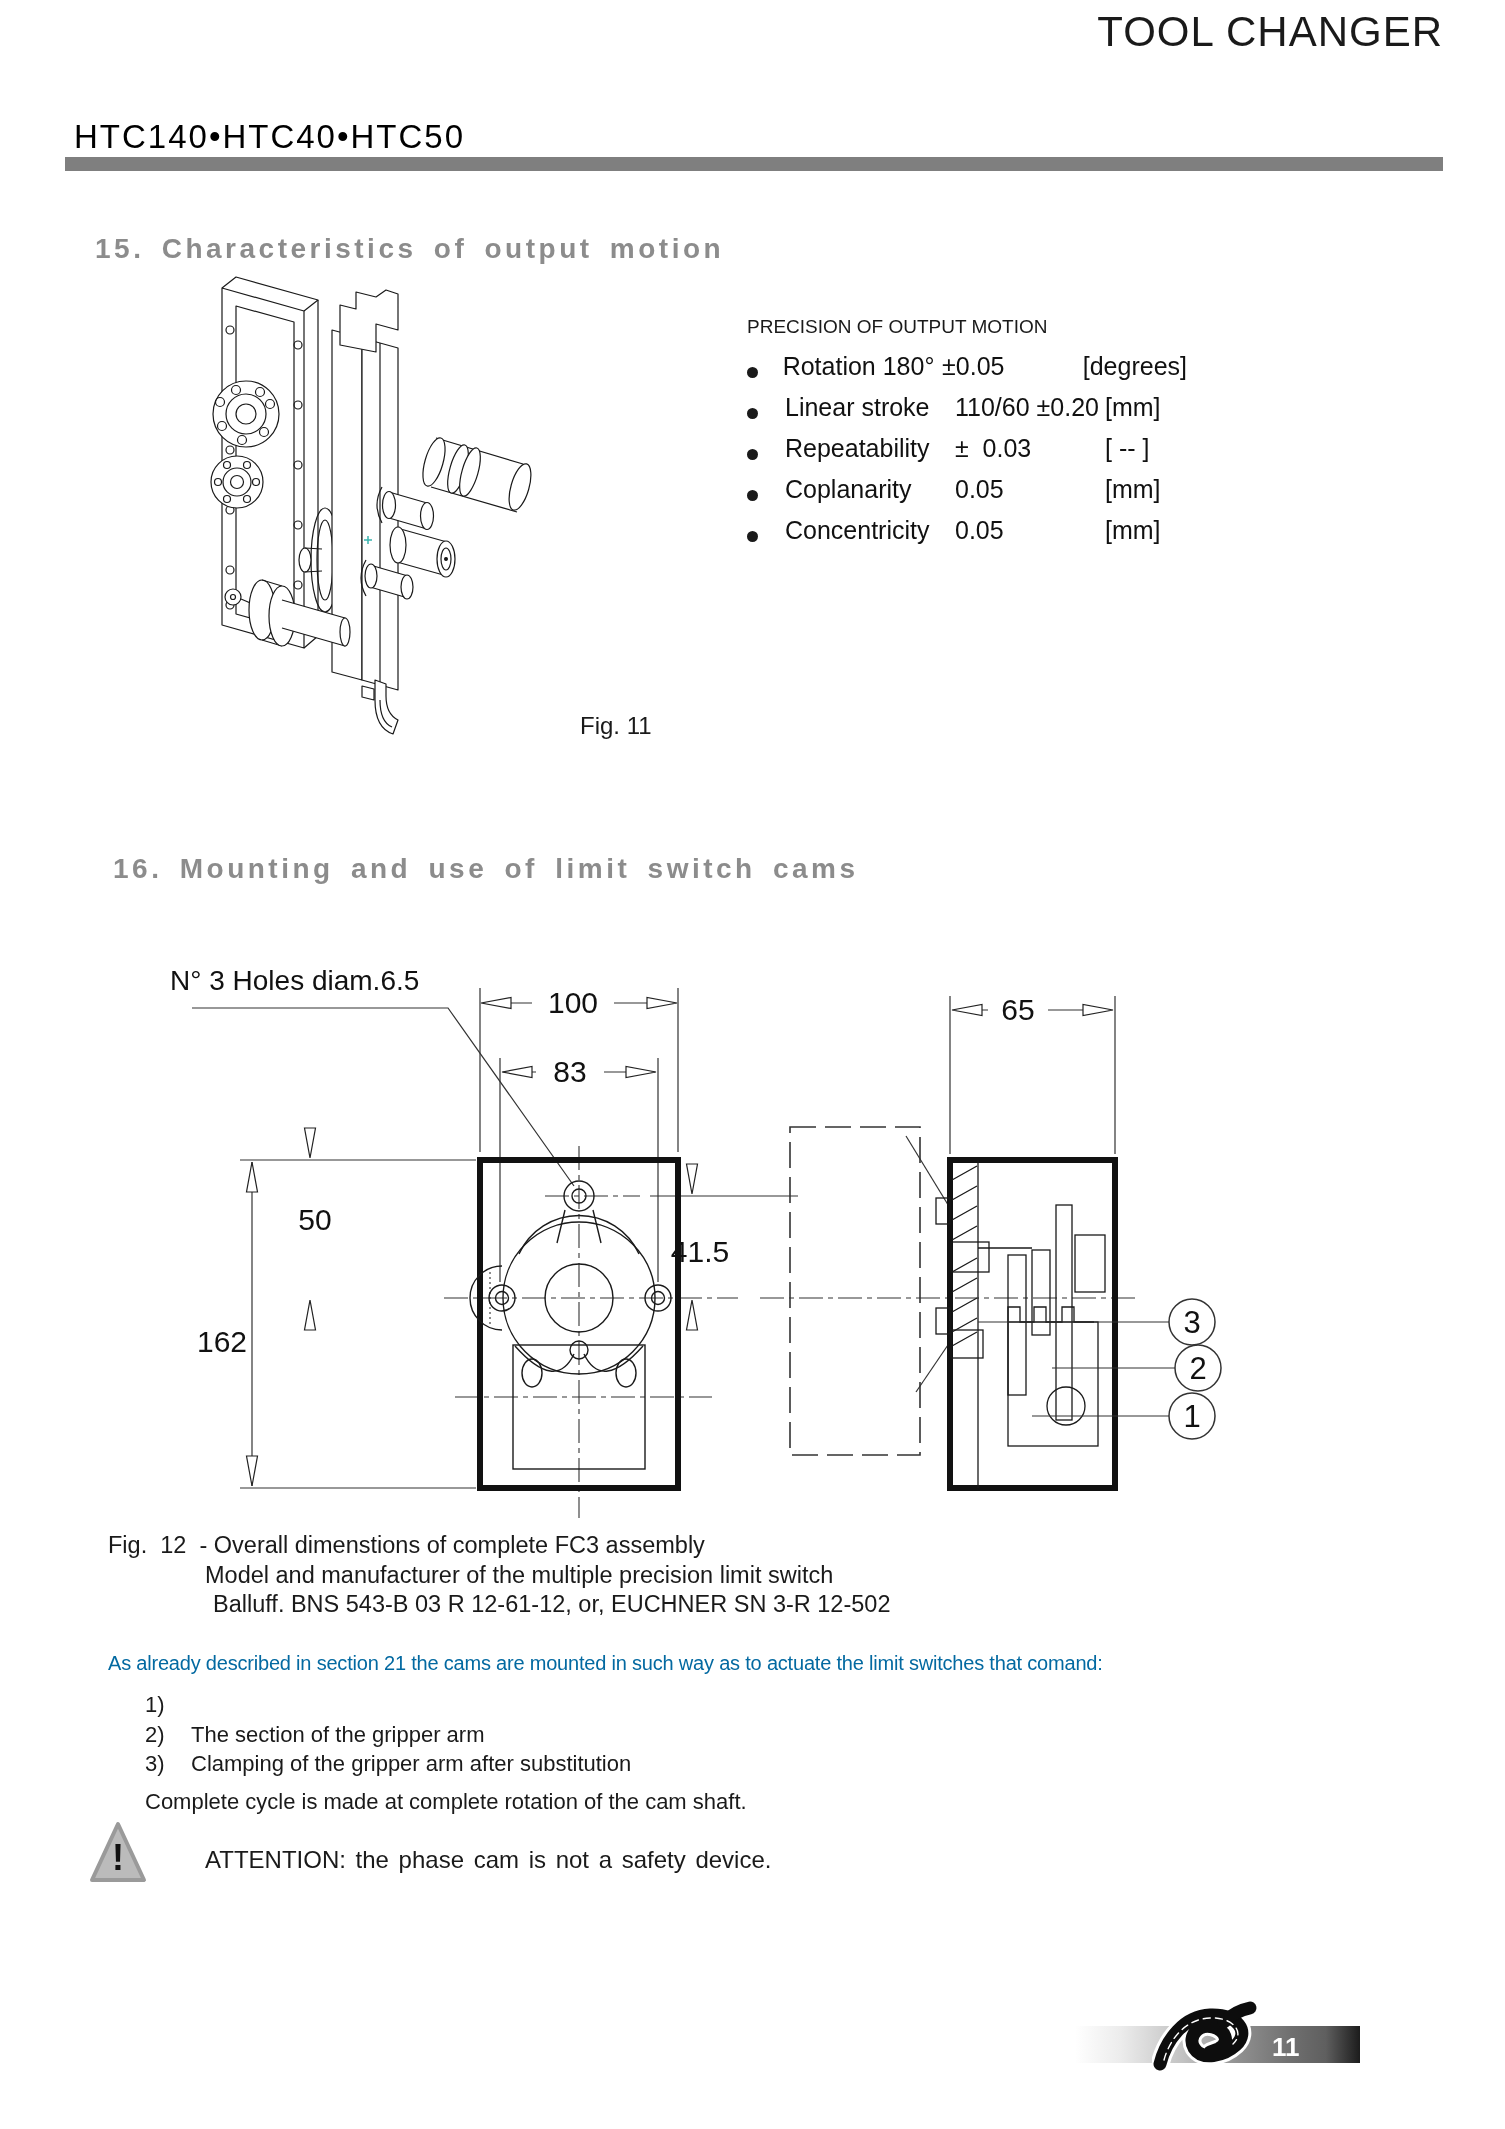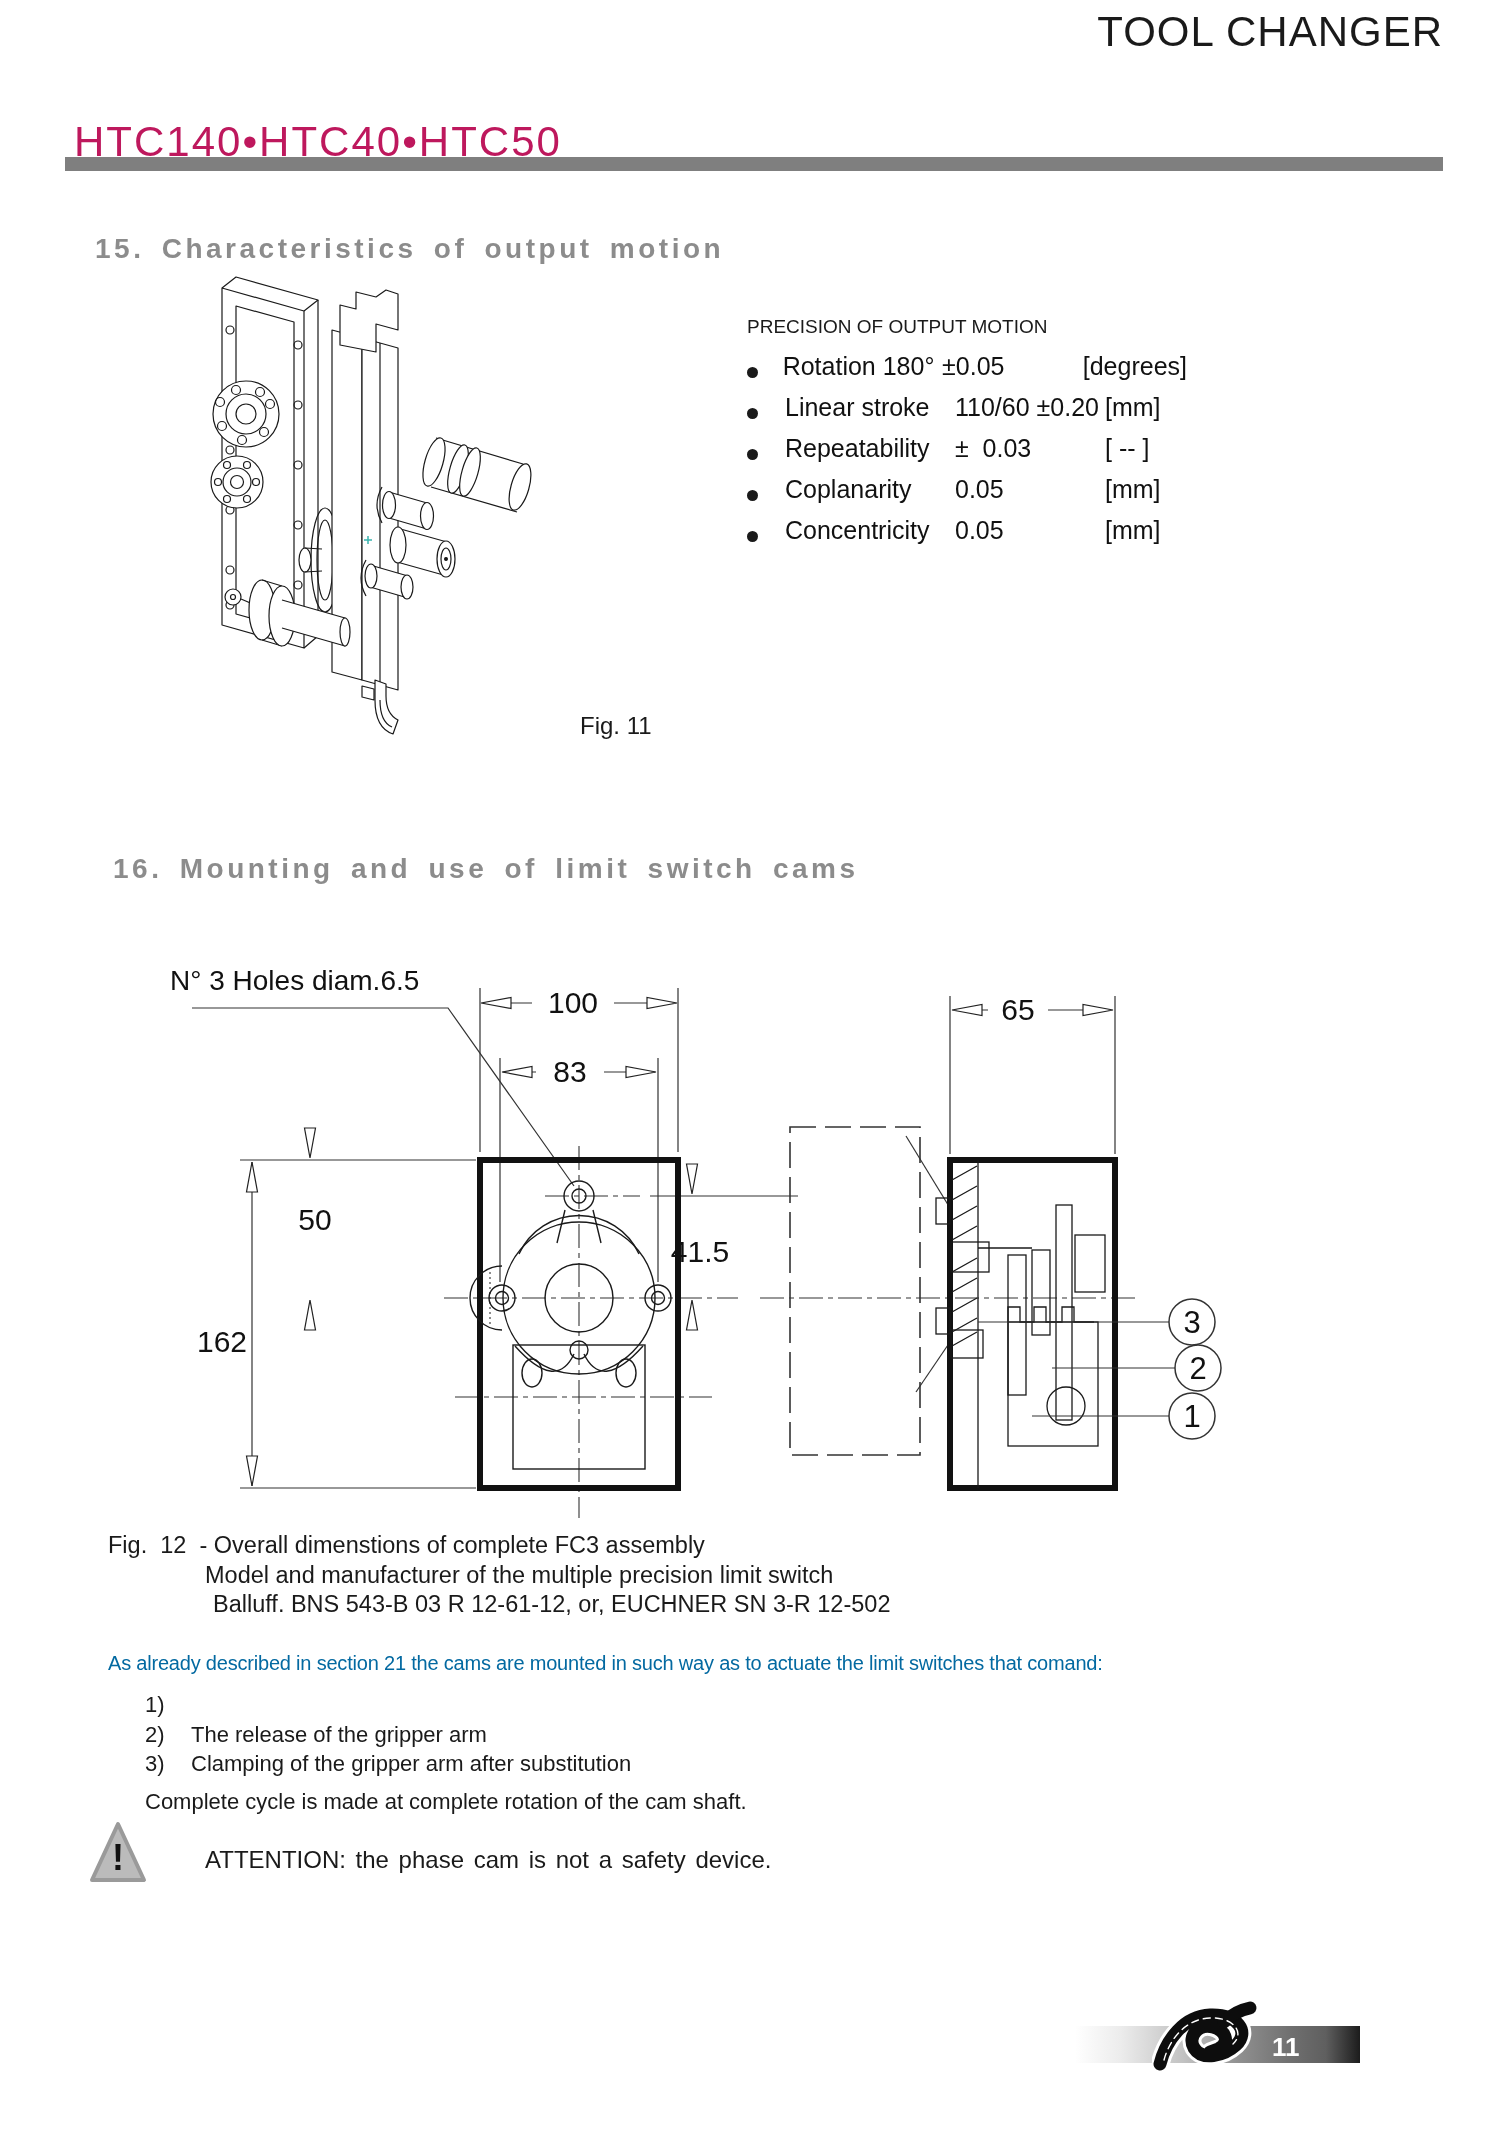--- a/index.html
+++ b/index.html
@@ -5,21 +5,21 @@
   html,body{margin:0;padding:0;}
   body{
     width:1505px;height:2129px;position:relative;background:#fff;
     font-family:"Liberation Sans", sans-serif;color:#111;overflow:hidden;
   }
   .abs{position:absolute;}
   .doc-title{
     font-size:42px;letter-spacing:1px;color:#1a1a1a;white-space:nowrap;
   }
   .model-line{
-    font-size:42px;letter-spacing:2px;color:#be185d;white-space:nowrap;
+    font-size:33px;letter-spacing:2px;color:#000000;white-space:nowrap;
   }
   .gray-rule{background:#7f7f7f;height:14px;}
   .sec-heading{
     font-size:28px;font-weight:bold;color:#8c8c8c;
     letter-spacing:3.5px;word-spacing:6px;white-space:nowrap;
   }
   .precision-head{font-size:19px;color:#1a1a1a;white-space:nowrap;margin-top:30px;}
   .prec-row{display:flex;height:41px;font-size:25px;white-space:pre;}
   .prec-bullet{width:38px;display:flex;align-items:center;}
   .prec-bullet i{width:11px;height:11px;border-radius:50%;background:#1a1a1a;display:block;}
@@ -322,21 +322,21 @@
 <div class="abs cap-line" style="top:1591px;left:213px;">Balluff. BNS 543-B 03 R 12-61-12, or, EUCHNER SN 3-R 12-502</div>
 
 <div class="abs intro-line" style="top:1652px;left:108px;">As already described in section 21 the cams are mounted in such way as to actuate the limit switches that comand:</div>
 
 <div class="abs num-list" style="top:1690px;left:145px;">
   <div class="num-row">
     <span class="num-cell">1)</span>
   </div>
   <div class="num-row">
     <span class="num-cell">2)</span>
-    <span>The release of the gripper arm</span>
+    <span>The section of the gripper arm</span>
   </div>
   <div class="num-row">
     <span class="num-cell">3)</span>
     <span>Clamping of the gripper arm after substitution</span>
   </div>
   <div class="list-footer">Complete cycle is made at complete rotation of the cam shaft.</div>
 </div>
 
 <svg class="abs" style="left:90px;top:1820px;" width="58" height="66" viewBox="0 0 58 66">
   <polygon points="28,4 54,60 2,60" fill="#bbbbbb" stroke="#9a9a9a" stroke-width="4" stroke-linejoin="round"></polygon>

